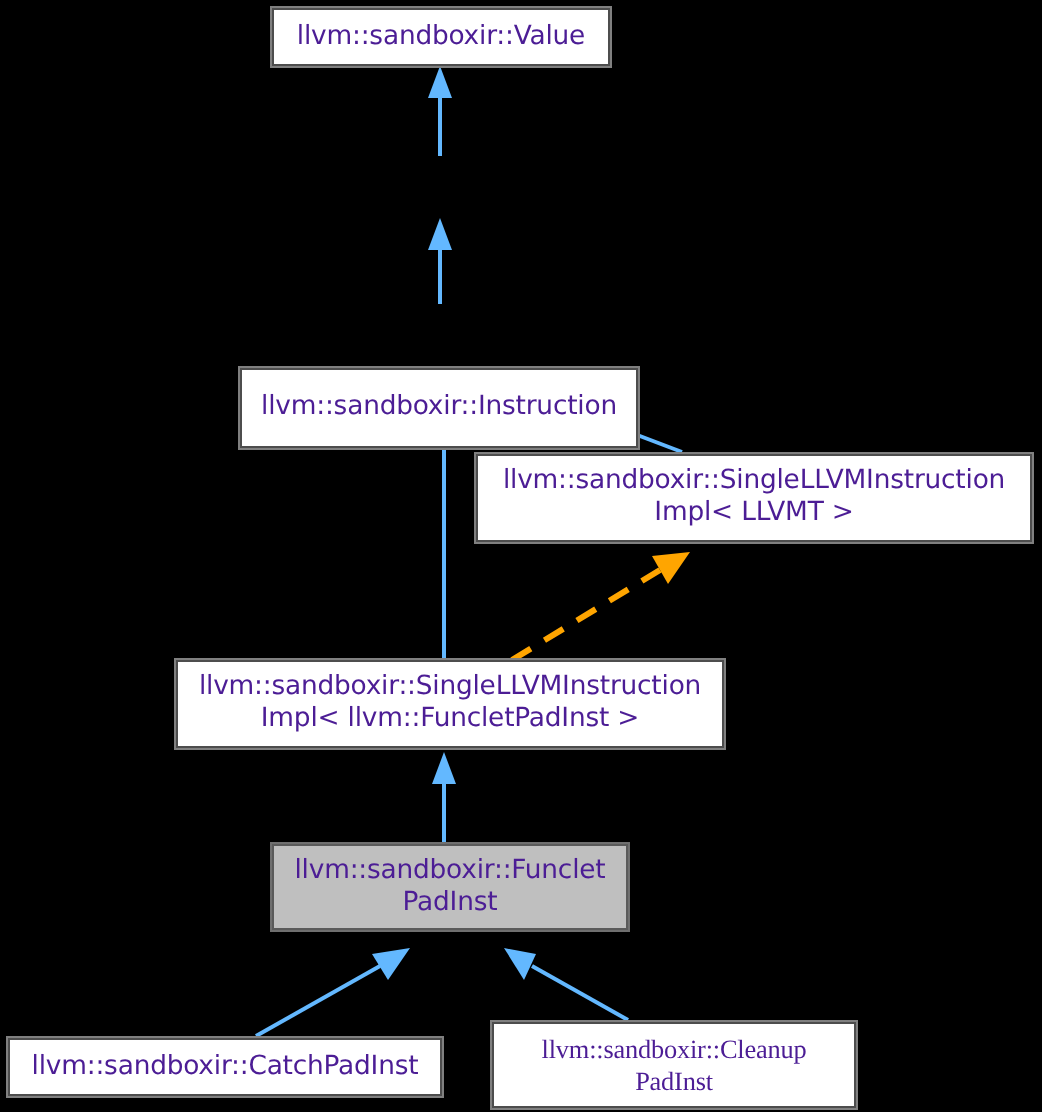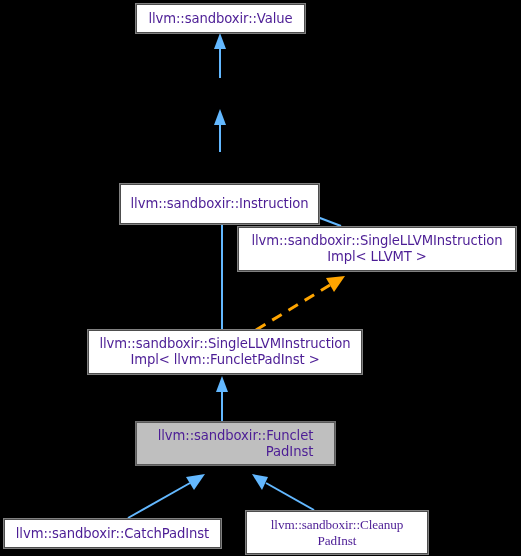--- a/index.html
+++ b/index.html
@@ -111,21 +111,21 @@
   <div class="node" style="left:237px; top:226px; width:280px; height:46px;">
     <span class="node-label">llvm::sandboxir::SingleLLVMInstruction
 Impl&lt; LLVMT &gt;</span>
   </div>
 
   <div class="node" style="left:87px; top:329px; width:276px; height:46px;">
     <span class="node-label">llvm::sandboxir::SingleLLVMInstruction
 Impl&lt; llvm::FuncletPadInst &gt;</span>
   </div>
 
-  <div class="node highlight" style="left:135px; top:421px; width:201px; height:45px;text-align:right;">
+  <div class="node highlight" style="left:135px; top:421px; width:180px; height:45px;">
     <span class="node-label">llvm::sandboxir::Funclet
 PadInst</span>
   </div>
 
   <div class="node" style="left:3px; top:518px; width:219px; height:31px;">
     <span class="node-label">llvm::sandboxir::CatchPadInst</span>
   </div>
 
   <div class="node" style="left:245px; top:510px; width:184px; height:45px;font-family:Liberation Serif, serif;">
     <span class="node-label">llvm::sandboxir::Cleanup

